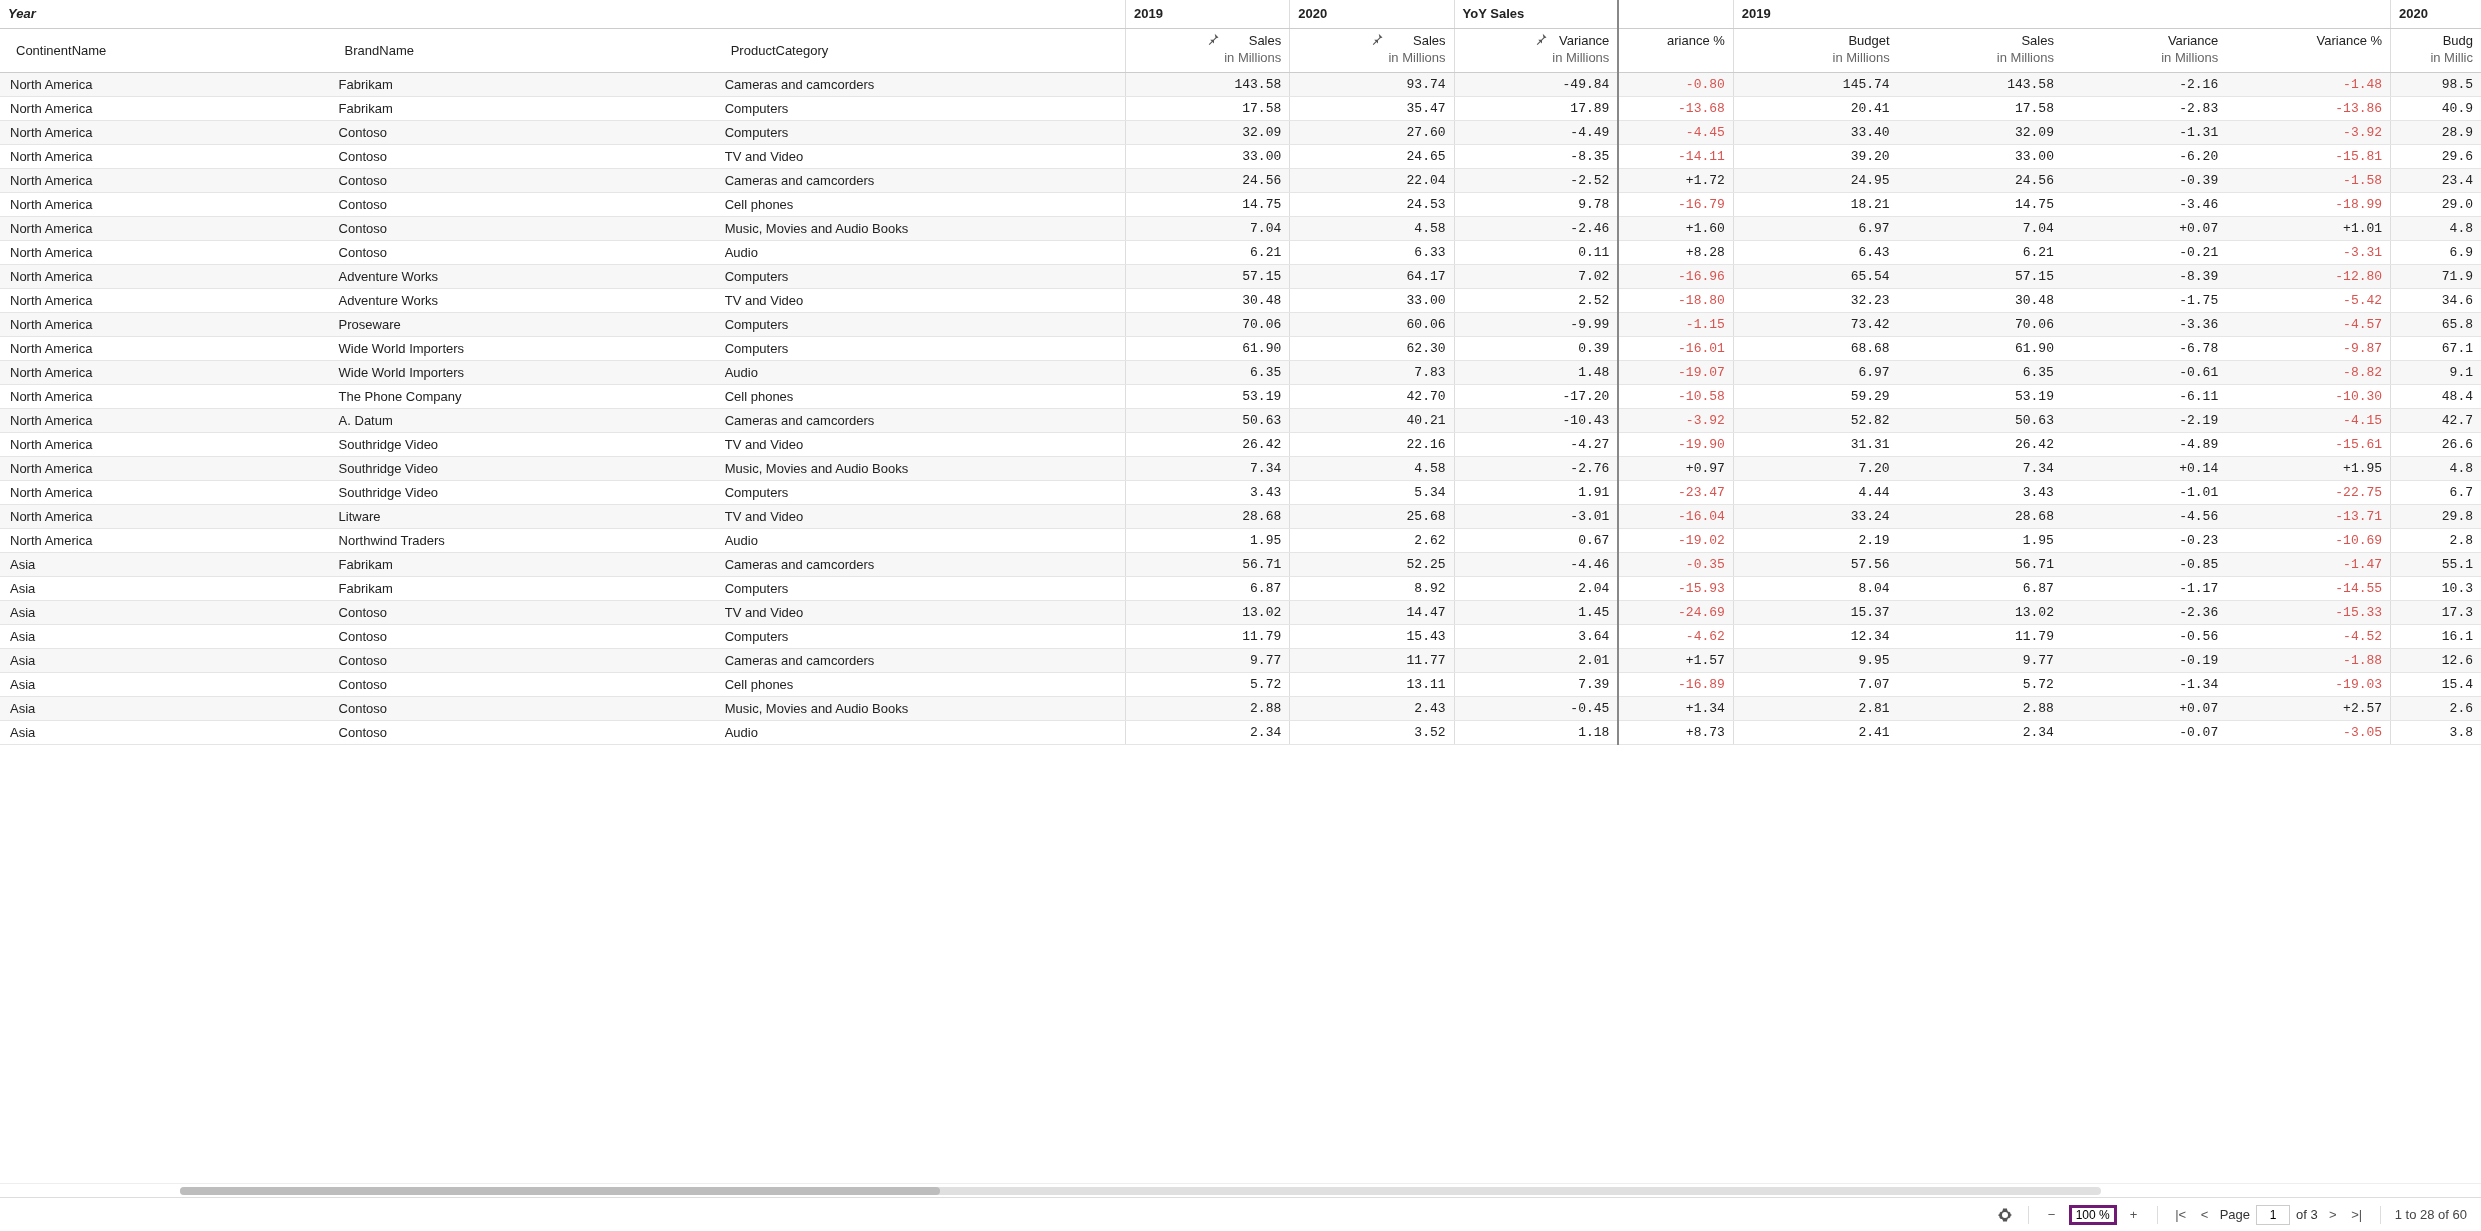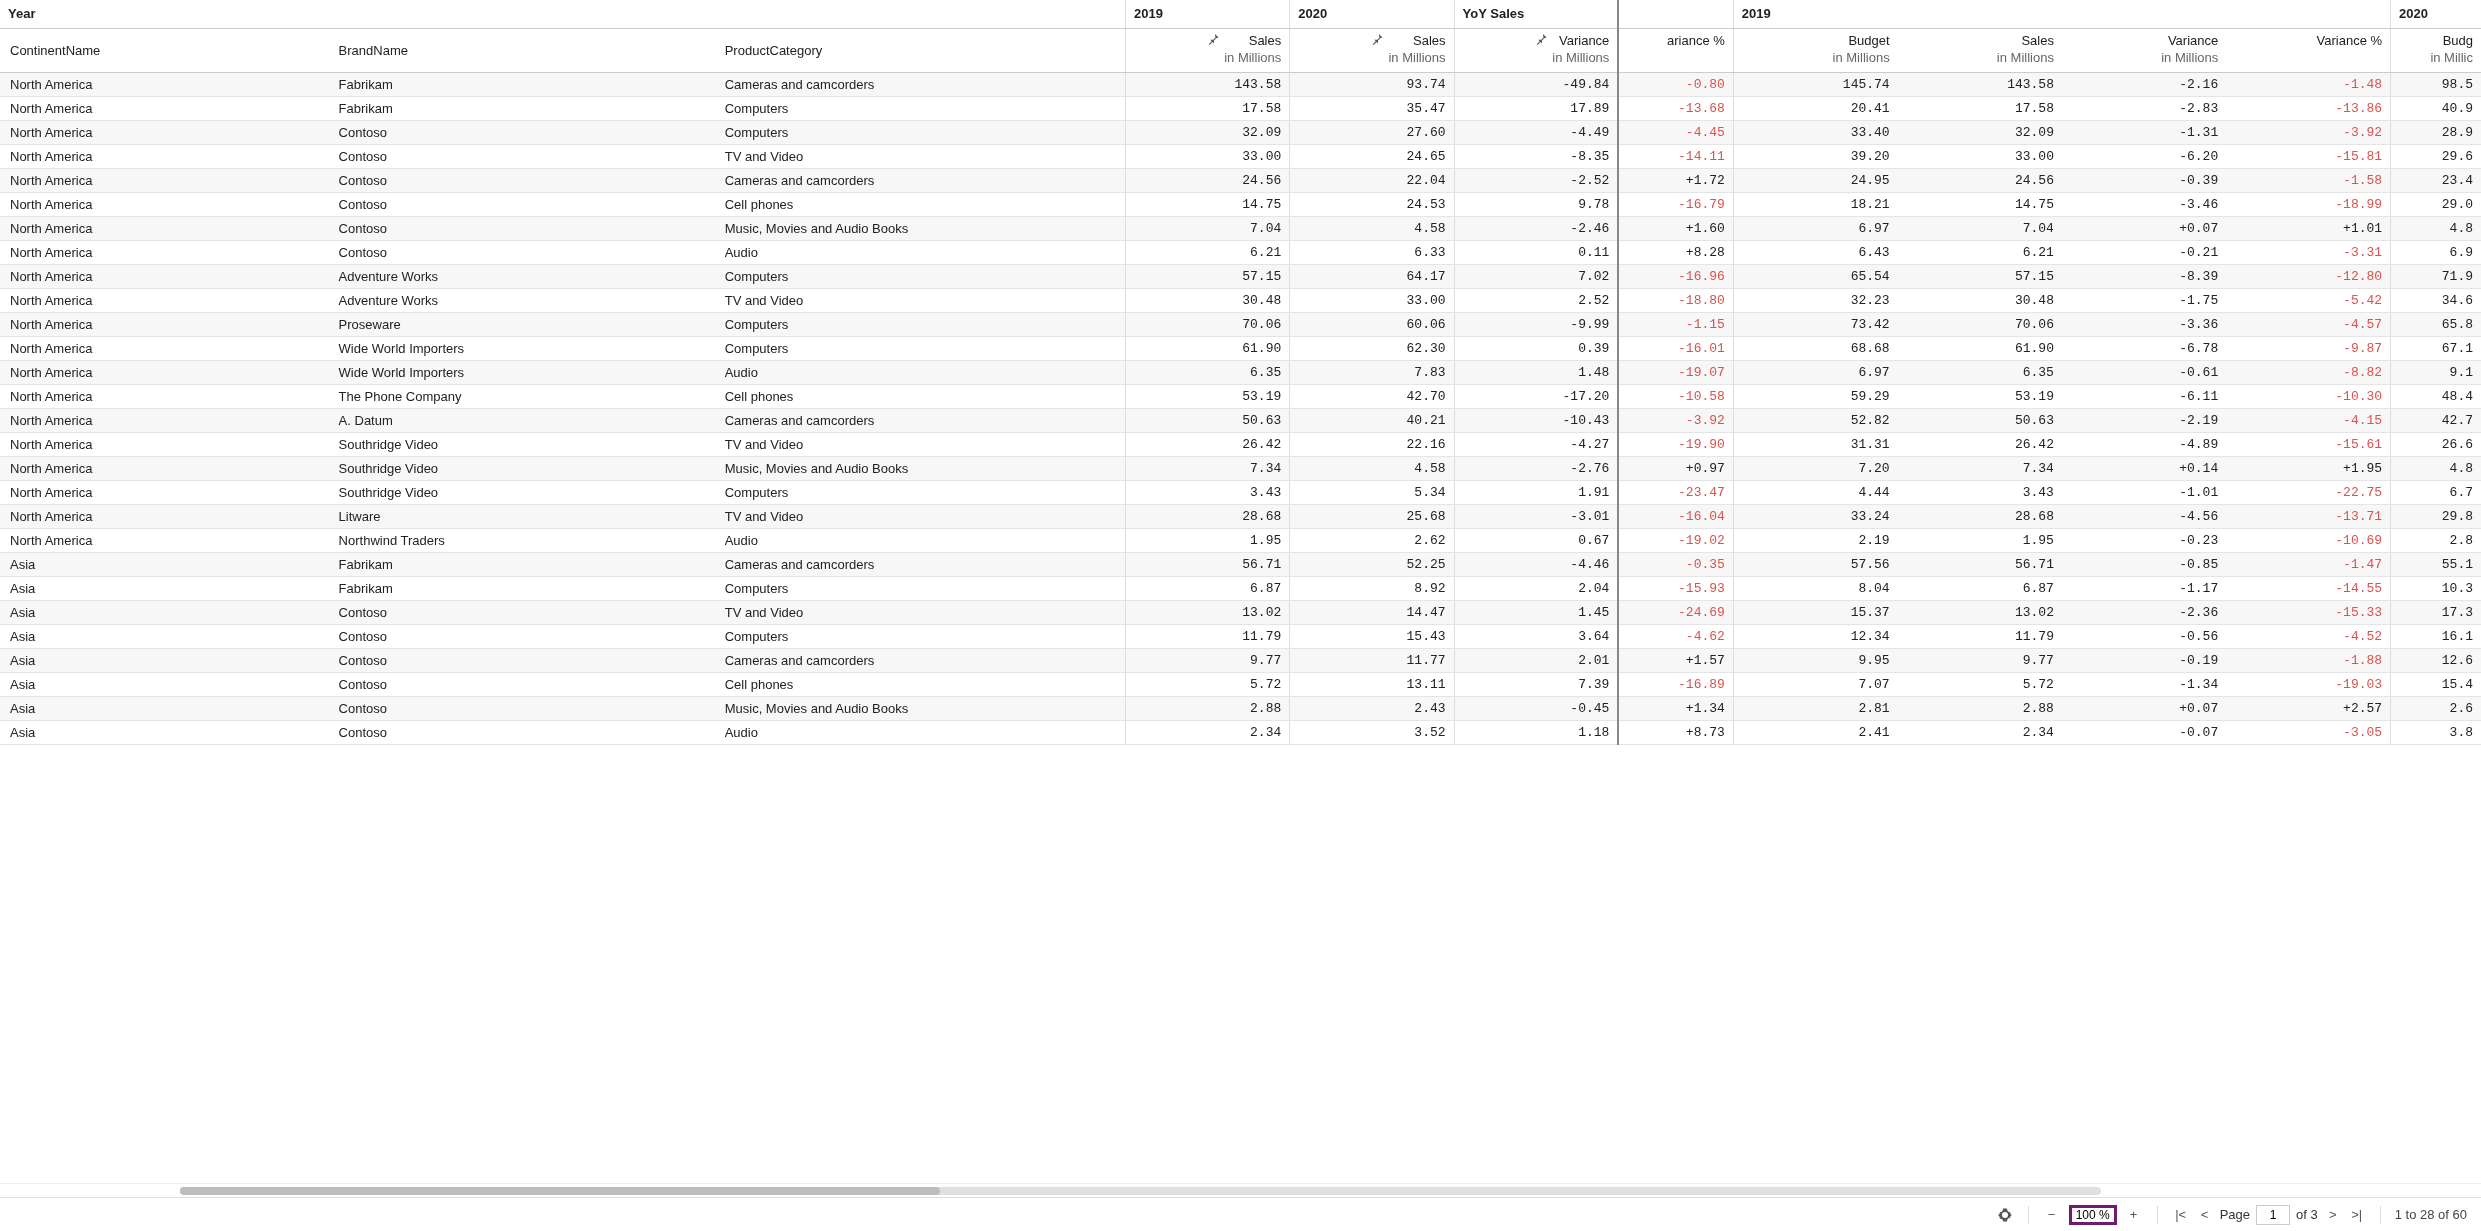--- a/index.html
+++ b/index.html
@@ -19,31 +19,31 @@
     border-bottom: 1px solid #e5e5e5;
     padding: 4px 8px;
     white-space: nowrap;
     overflow: hidden;
     text-overflow: clip;
     font-size: 13px;
     height: 22px;
   }
   thead th { background:#fff; }
   .toprow th { text-align:left; font-weight:600; border-bottom:1px solid #ccc; padding:6px 8px; height:28px; }
-  .year-label { text-align:left; }
+  .year-label { text-align:left;font-style:italic; }
   .measure-row th {
     text-align: right;
     font-weight: 400;
     border-bottom: 1px solid #ccc;
     vertical-align: top;
     padding:4px 8px 4px 4px;
     height:44px;
     position:relative;
   }
-  .measure-row th.dim-head { text-align:left; padding-left:10px; vertical-align:middle;}
+  .measure-row th.dim-head { text-align:left; padding-left:16px; vertical-align:middle;}
   .pin-col { width:16px; display:inline-block; vertical-align:top; color:#555;}
   .measure-title { display:inline-block; text-align:right;}
   .sub { color:#666; font-size:13px; display:block; text-align:right; margin-top:2px;}
   .num { text-align:right; font-family: Consolas, "Courier New", monospace; font-size:13px;}
   .txt { text-align:left; padding-left:10px;}
   tbody tr:nth-child(odd) td { background:#f7f7f7; }
   tbody tr:nth-child(even) td { background:#fff; }
   .neg { color:#d9534f; }
   .col-cont { width:200px; }
   .col-brand { width:235px; }

